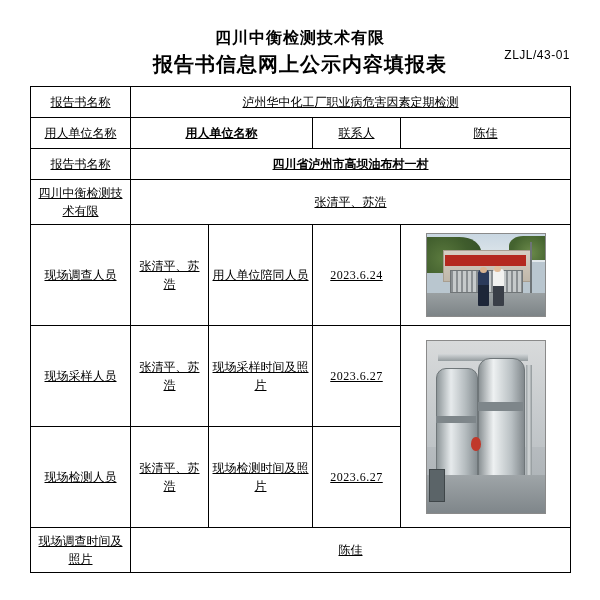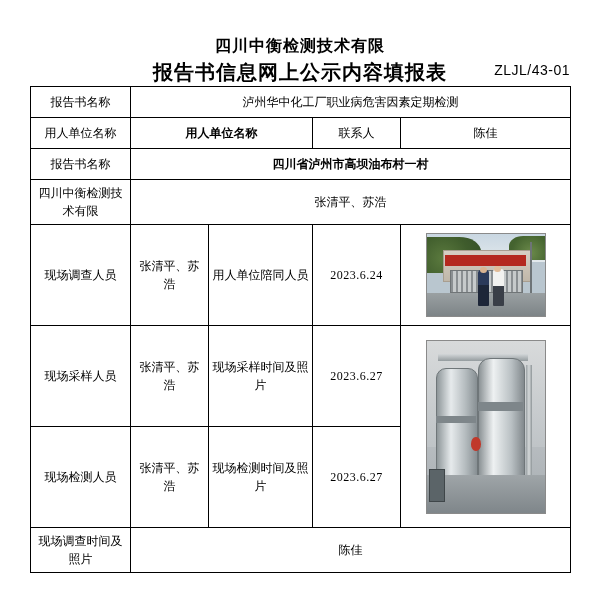--- a/index.html
+++ b/index.html
@@ -12,21 +12,21 @@
     height: 600px;
     font-family: "Liberation Serif", "DejaVu Serif", serif;
     color: #000000;
     overflow: hidden;
   }
   .page {
     position: relative;
     width: 600px;
     height: 572px;
     box-sizing: border-box;
-    padding: 16px 30px;
+    padding: 8px 30px;
   }
   .title-block {
     text-align: center;
     padding-top: 18px;
   }
   .title-line1 {
     font-size: 16px;
     font-weight: bold;
     letter-spacing: 1px;
     line-height: 24px;
@@ -38,31 +38,33 @@
   }
   .title-line2 {
     font-size: 20px;
     font-weight: bold;
     letter-spacing: 1px;
     line-height: 24px;
   }
   .doc-code {
     position: absolute;
     right: 0;
-    bottom: 8px;
-    font-size: 14px;
+    bottom: 16px;
+    font-size: 12px;
     font-family: "Liberation Sans", sans-serif;
     letter-spacing: 0.5px;
     color: #000;
     margin-left: 41px;
   }
   table.main {
     width: 540px;
     border-collapse: collapse;
+    margin-top: 8px;
     table-layout: fixed;
+    text-decoration: underline;
   }
   table.main td {
     border: 1px solid #000000;
     font-size: 12px;
     text-align: center;
     vertical-align: middle;
     padding: 4px 3px;
     line-height: 18px;
   }
   .lbl {

